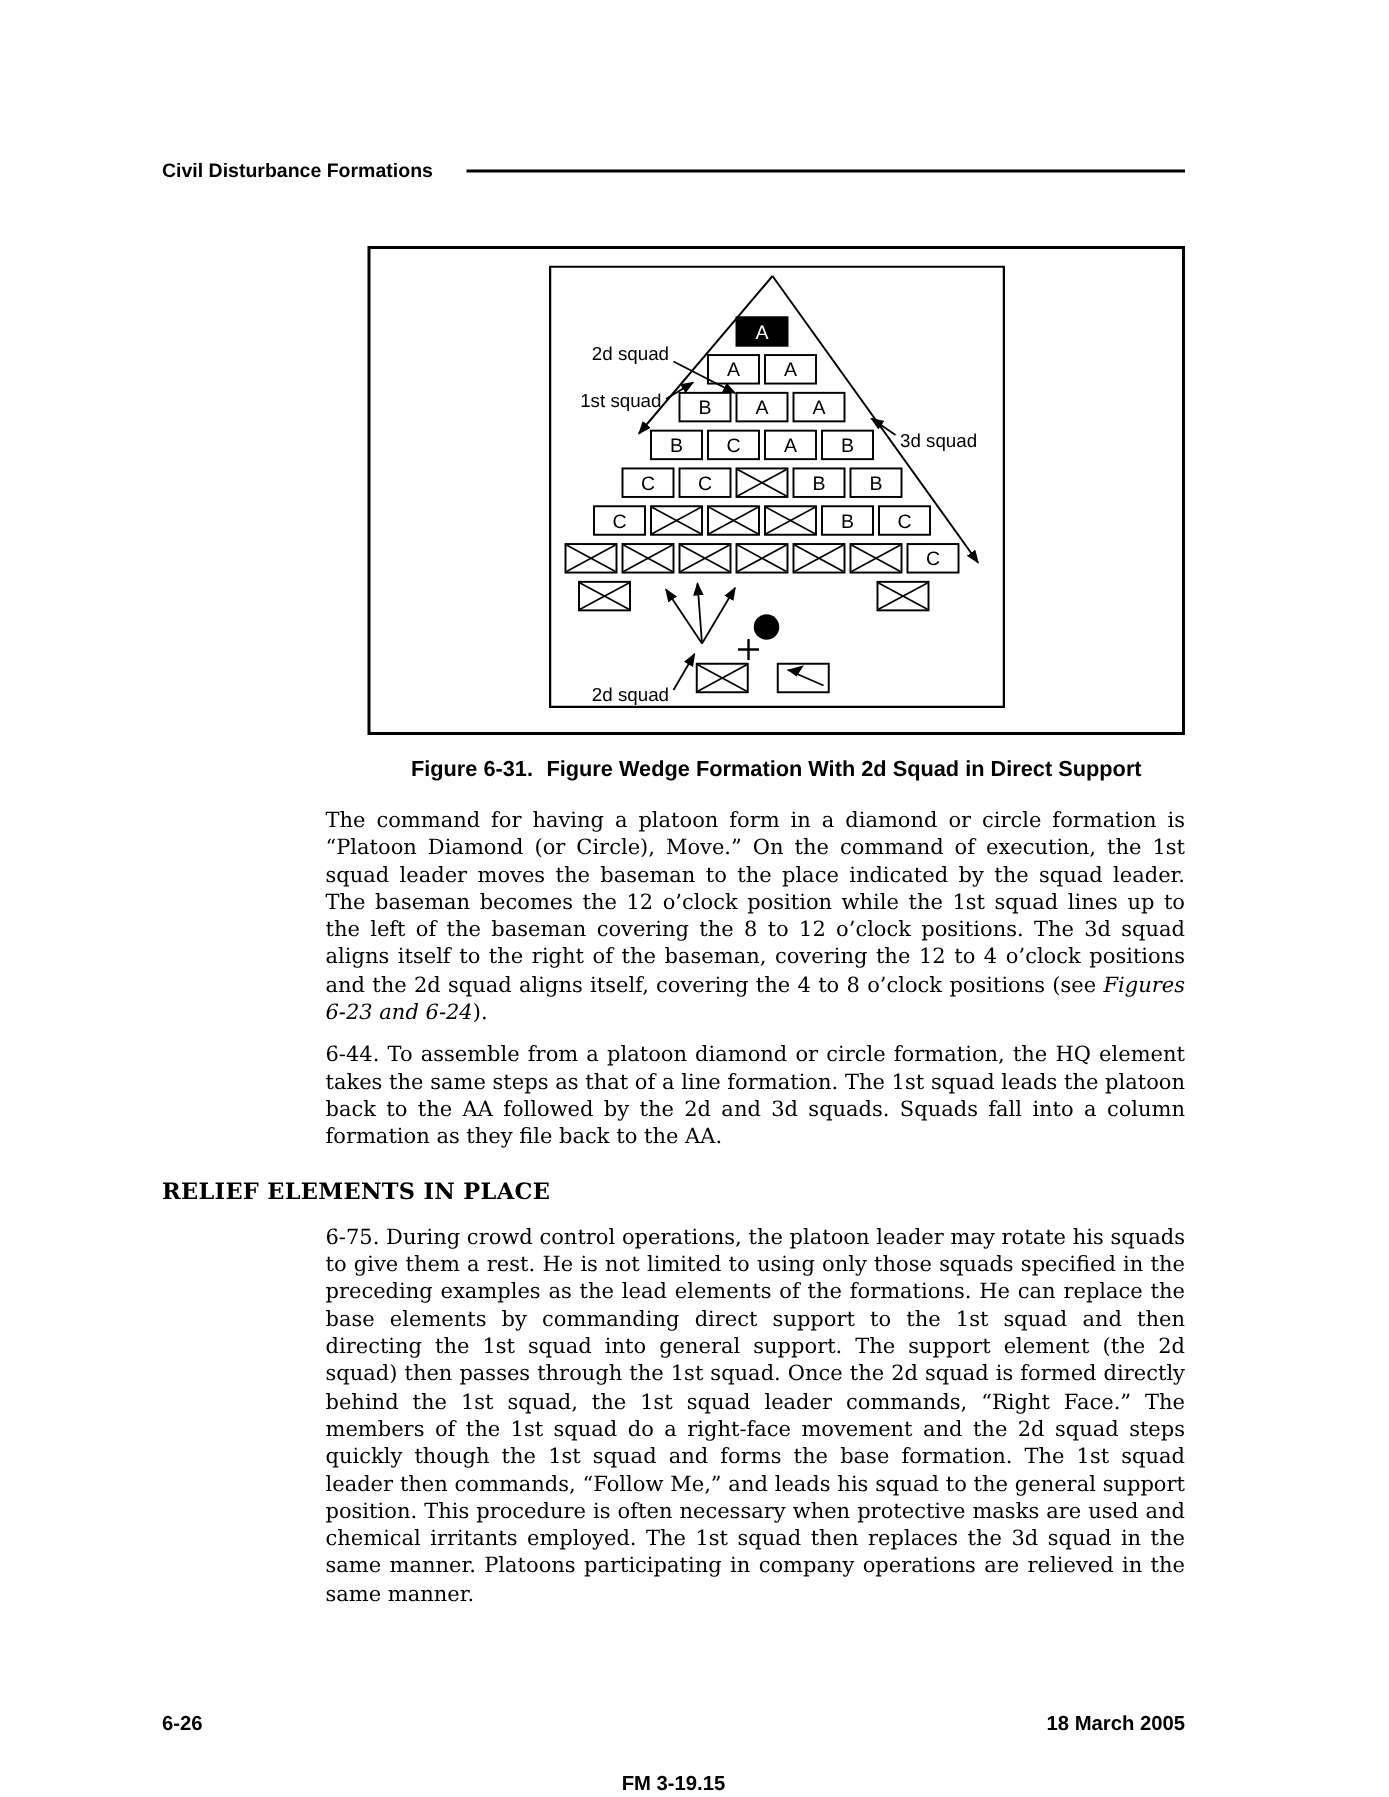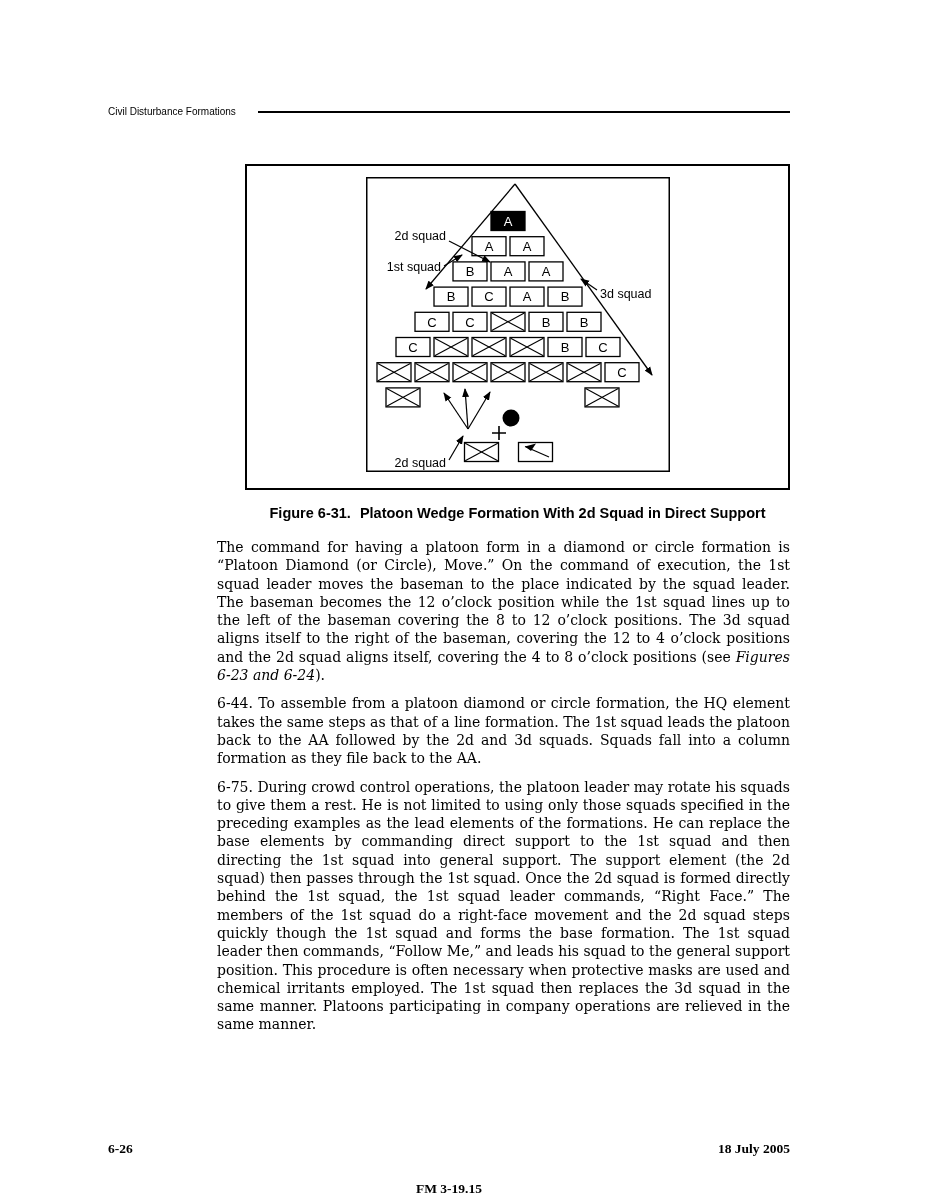--- a/index.html
+++ b/index.html
@@ -12,21 +12,21 @@
     overflow: hidden;
   }
 
   
   .header {
     position: absolute; top: 106px; left: 108px; width: 682px;
     display: flex; align-items: center;
   }
   .header-title {
     font-family: "Liberation Sans", sans-serif;
-    font-weight: normal; font-size: 10px; white-space: nowrap;
+    font-weight: bold; font-size: 13px; white-space: nowrap;
   }
   .header-rule { flex: 1; height: 2px; background: #000; margin-left: 22px; }
 
   
   .figure-frame {
     position: absolute; top: 164px; left: 245px;
     width: 545px; height: 326px;
     border: 2px solid #000; box-sizing: border-box;
   }
   .diagram { display: block; margin: 11px auto 0; }
@@ -50,21 +50,21 @@
   .body-p { margin: 0 0 10px 109px; text-align: justify; }
   .body-p .it { font-style: italic; }
   .section-heading {
     font-size: 15px; font-weight: bold;
     margin: 17px 0 13px 0; letter-spacing: 0.2px;
   }
 
   
   .footer {
     position: absolute; top: 1141px; left: 108px; width: 682px; height: 20px;
-    font-family: Liberation Serif, serif;
+    font-family: Liberation Sans, sans-serif;
     font-weight: bold; font-size: 13.5px;
   }
   .foot-left { position: absolute; left: 0; }
   .foot-center { position: absolute; left: 50%; transform: translateX(-50%); margin-top: 40px; }
   .foot-right { position: absolute; right: 0; }
 </style>
 </head>
 <body>
 
 <div class="page">
@@ -236,28 +236,29 @@
         </g>
         <g>
           <rect x="152.5" y="265.5" width="34" height="19" fill="#fff" stroke="#000" stroke-width="1.3"></rect>
           <line x1="159" y1="269.5" x2="183" y2="280" stroke="#000" stroke-width="1.2"></line>
           <path d="M159,269.5 L170,266.5 L165,274 Z" fill="#000"></path>
         </g>
       </svg>
   </div>
 
   <div class="caption">
-    <span class="cap-label">Figure 6-31.</span><span class="cap-text">Platoon Wedge Formation With 2d Squad in Direct Support</span>
+    <span class="cap-label">Figure 6-31.</span><span class="cap-text">Figure Wedge Formation With 2d Squad in Direct Support</span>
   </div>
 
   <div class="content">
     <p class="body-p"><span>The command for having a platoon form in a diamond or circle formation is “Platoon Diamond (or Circle), Move.” On the command of execution, the 1st squad leader moves the baseman to the place indicated by the squad leader. The baseman becomes the 12 o’clock position while the 1st squad lines up to the left of the baseman covering the 8 to 12 o’clock positions. The 3d squad aligns itself to the right of the baseman, covering the 12 to 4 o’clock positions and the 2d squad aligns itself, covering the 4 to 8 o’clock positions (see </span><span class="it">Figures 6-23 and 6-24</span><span>).</span></p>
     <p class="body-p">6-44. To assemble from a platoon diamond or circle formation, the HQ element takes the same steps as that of a line formation. The 1st squad leads the platoon back to the AA followed by the 2d and 3d squads. Squads fall into a column formation as they file back to the AA.</p>
+    <h2 class="section-heading">RELIEF ELEMENTS IN PLACE</h2>
     <p class="body-p">6-75. During crowd control operations, the platoon leader may rotate his squads to give them a rest. He is not limited to using only those squads specified in the preceding examples as the lead elements of the formations. He can replace the base elements by commanding direct support to the 1st squad and then directing the 1st squad into general support. The support element (the 2d squad) then passes through the 1st squad. Once the 2d squad is formed directly behind the 1st squad, the 1st squad leader commands, “Right Face.” The members of the 1st squad do a right-face movement and the 2d squad steps quickly though the 1st squad and forms the base formation. The 1st squad leader then commands, “Follow Me,” and leads his squad to the general support position. This procedure is often necessary when protective masks are used and chemical irritants employed. The 1st squad then replaces the 3d squad in the same manner. Platoons participating in company operations are relieved in the same manner.</p>
   </div>
 
   <div class="footer">
     <span class="foot-left">6-26</span>
     <span class="foot-center">FM 3-19.15</span>
-    <span class="foot-right">18 July 2005</span>
+    <span class="foot-right">18 March 2005</span>
   </div>
 
 </div>
 
 </body></html>

